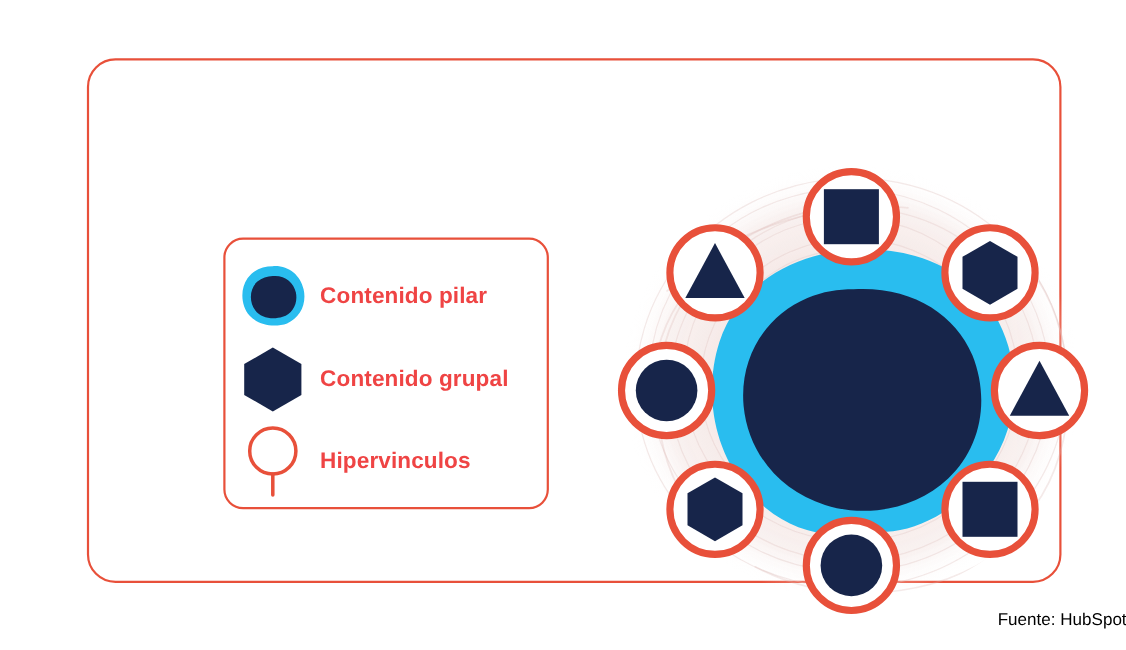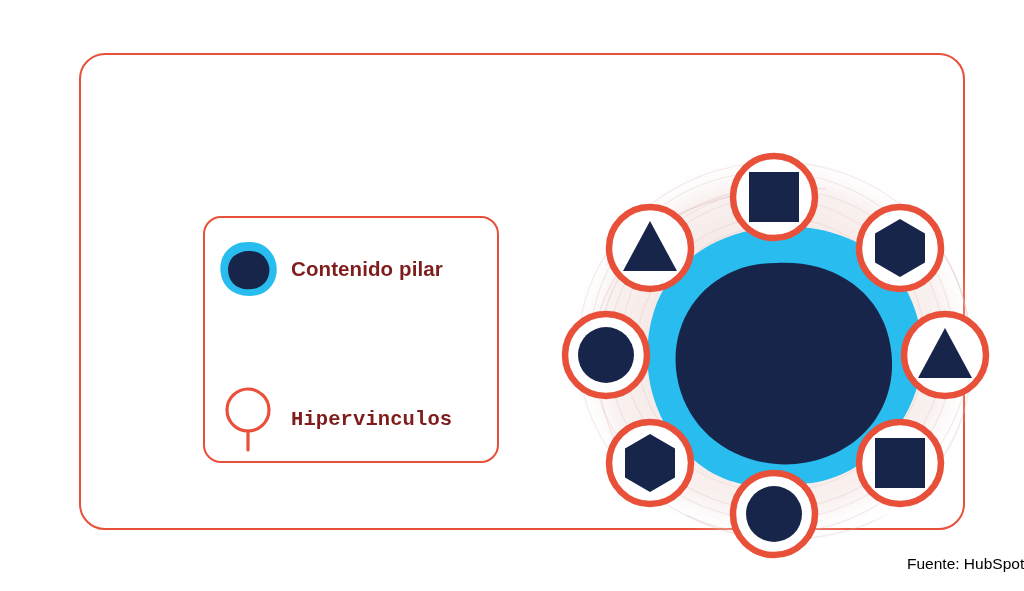--- a/index.html
+++ b/index.html
@@ -52,35 +52,35 @@
   .legend-row {
     position: absolute;
     left: 0;
     width: 100%;
     height: 74px;
     display: flex;
     align-items: center;
   }
   .legend-row.r0 { top: 14px; }
   .legend-row.r1 { top: 90px; }
-  .legend-row.r2 { top: 164px; font-family: Liberation Mono, monospace; }
+  .legend-row.r2 { top: 164px; }
 
   .legend-icon {
     width: 86px;
     min-width: 86px;
     height: 74px;
     display: flex;
     align-items: center;
     justify-content: center;
   }
 
   .legend-label {
     font-size: 20.5px;
     font-weight: 700;
-    color: #7f1d1d;
+    color: #ef4444;
     letter-spacing: 0.1px;
     white-space: nowrap;
   }
 
   
   .diagram {
     position: absolute;
     left: 455px;
     top: 60px;
     width: 480px;
@@ -218,20 +218,28 @@
           <svg width="62" height="58" viewBox="0 0 62 58" xmlns="http://www.w3.org/2000/svg">
             <path fill="#29BDEF" d="M31 2 C 45 1, 56 10, 59 23 C 62 36, 56 49, 44 54
                  C 33 58, 18 56, 10 47 C 2 38, 1 23, 8 13 C 14 5, 22 2, 31 2 Z"></path>
             <path fill="#17254A" d="M31 11 C 42 10, 50 17, 52 26 C 54 36, 49 45, 40 48
                  C 31 51, 20 49, 15 42 C 9 34, 10 22, 17 16 C 21 13, 26 11, 31 11 Z"></path>
           </svg>
         </div>
         <div class="legend-label">Contenido pilar</div>
       </div>
 
+      <div class="legend-row r1">
+        <div class="legend-icon">
+          <svg width="58" height="62" viewBox="0 0 58 62" xmlns="http://www.w3.org/2000/svg">
+            <polygon points="29,2 55,17 55,45 29,60 3,45 3,17" fill="#17254A"></polygon>
+          </svg>
+        </div>
+        <div class="legend-label">Contenido grupal</div>
+      </div>
 
       <div class="legend-row r2">
         <div class="legend-icon">
           <svg width="52" height="66" viewBox="0 0 52 66" xmlns="http://www.w3.org/2000/svg">
             <circle cx="26" cy="24" r="21" fill="none" stroke="#E8503A" stroke-width="3.2"></circle>
             <line x1="26" y1="45" x2="26" y2="64" stroke="#E8503A" stroke-width="3.2" stroke-linecap="round"></line>
           </svg>
         </div>
         <div class="legend-label">Hipervinculos</div>
       </div>

